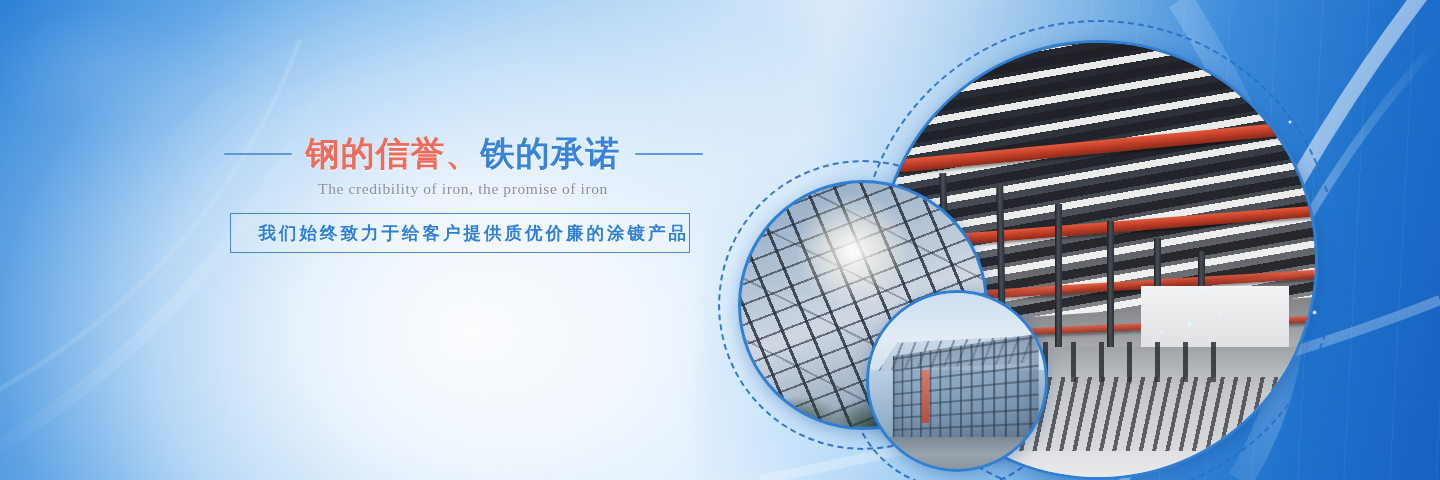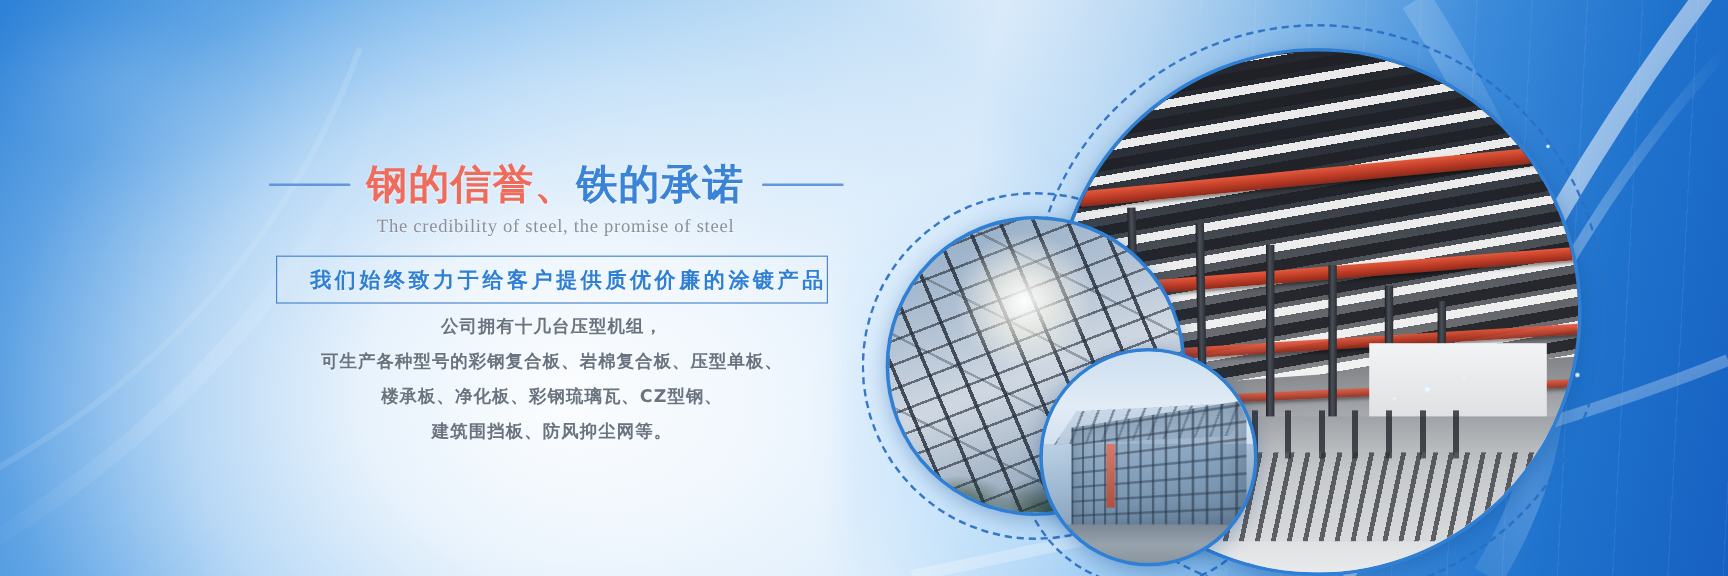--- a/index.html
+++ b/index.html
@@ -285,32 +285,26 @@
   </svg>
 
   <div class="copy">
 
     <div class="headline-row">
       <span class="rule"></span>
       <span class="headline"><span class="h-red">钢的信誉、</span><span class="h-blue">铁的承诺</span></span>
       <span class="rule"></span>
     </div>
 
-    <div class="subtitle">The credibility of steel, the promise of steel</div>
+    <div class="subtitle">The credibility of iron, the promise of iron</div>
 
     <div class="slogan-box">
       <span>我们始终致力于给客户提供质优价廉的涂镀产品</span>
     </div>
 
-    <div class="desc">
-      <p>公司拥有十几台压型机组，</p>
-      <p>可生产各种型号的彩钢复合板、岩棉复合板、压型单板、</p>
-      <p>楼承板、净化板、彩钢琉璃瓦、CZ型钢、</p>
-      <p>建筑围挡板、防风抑尘网等。</p>
-    </div>
   </div>
 
   <div class="cluster">
 
     <div class="dashring" style="left:158px;top:20px;width:480px;height:480px;"></div>
     <div class="dashring" style="left:18px;top:160px;width:290px;height:290px;"></div>
     <div class="dashring" style="left:148px;top:272px;width:218px;height:218px;"></div>
 
     <div class="photo pic-factory" style="left:178px;top:40px;width:440px;height:440px;">
       <div class="inner">

